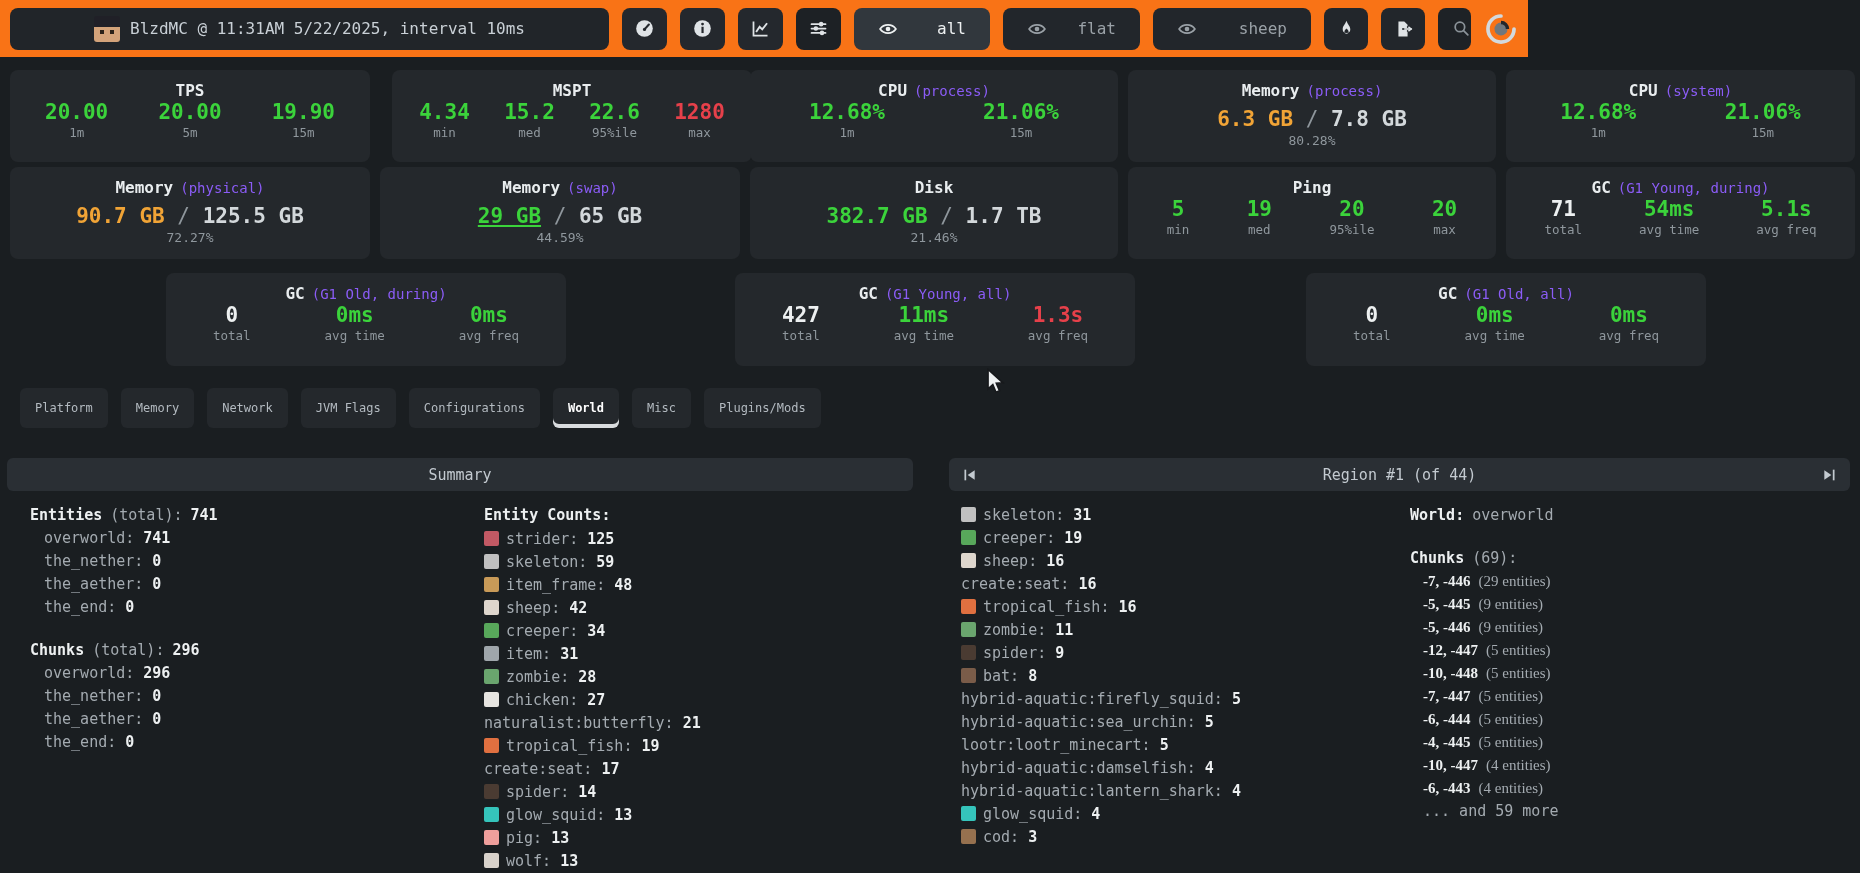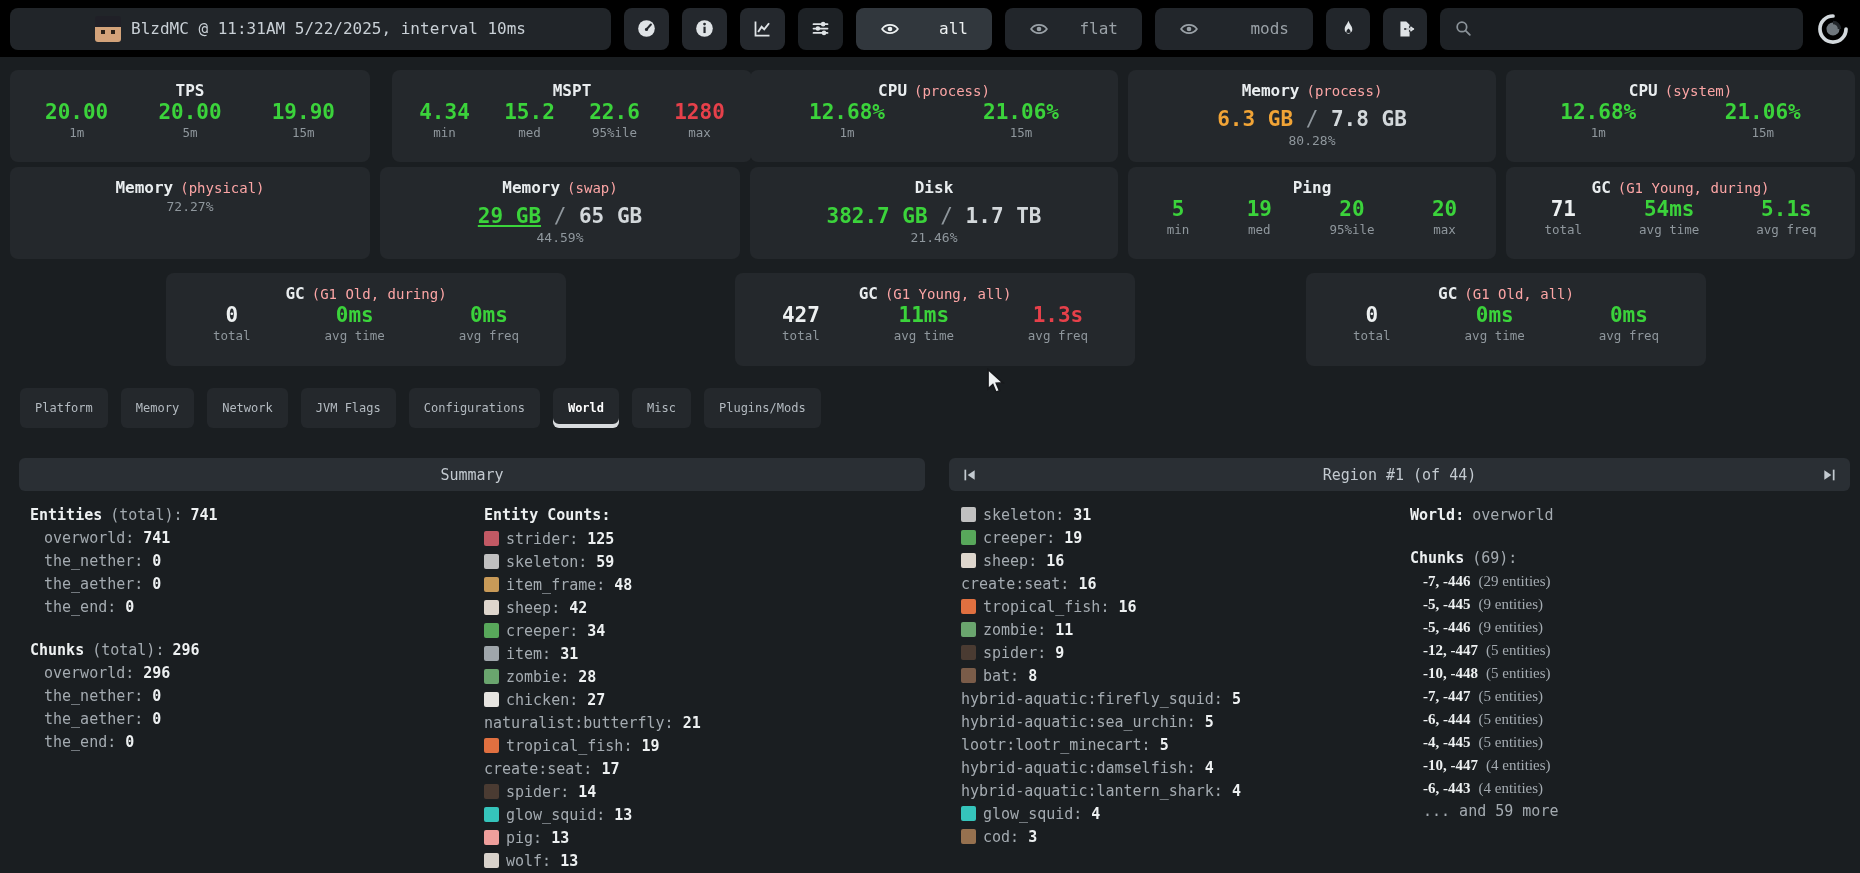--- a/index.html
+++ b/index.html
@@ -3,21 +3,21 @@
 <meta charset="utf-8">
 <style>
   html,body{margin:0;padding:0;}
   body{
     width:1860px;height:873px;position:relative;overflow:hidden;
     background:#1a1e21;
     font-family:"DejaVu Sans Mono","Liberation Mono",monospace;
     color:#e9eced;
   }
   
-  .topbar{position:absolute;left:0;top:0;width:1860px;height:57px;background:#000000;
+  .topbar{position:absolute;left:0;top:0;width:1528px;height:57px;background:#f97316;
     display:flex;align-items:center;padding:0 10px;gap:13px;box-sizing:border-box;}
   .chip{height:42px;border-radius:8px;background:#212529;}
   .title-chip{width:601px;display:flex;align-items:center;justify-content:center;gap:10px;}
   .avatar{width:26px;height:26px;border-radius:3px;image-rendering:pixelated;
     background-image:
       linear-gradient(#2a2118,#2a2118),linear-gradient(#2a2118,#2a2118),
       linear-gradient(180deg,#202027 0 44%,#d3a37a 44% 100%);
     background-size:4px 4px,4px 4px,100% 100%;
     background-position:6px 14px,16px 14px,0 0;background-repeat:no-repeat;}
   .title-text{font-size:16px;color:#c9d0d6;white-space:nowrap;}
@@ -28,21 +28,21 @@
     display:flex;align-items:center;justify-content:space-between;
     font-size:16px;padding:0 24px;box-sizing:border-box;flex:0 0 auto;}
   .viewbtn.active{background:#31373d;color:#eef1f2;}
   .searchbar{flex:1;height:42px;border-radius:8px;background:#1e2226;
     display:flex;align-items:center;padding-left:14px;color:#8b9399;}
   .logo{width:34px;height:34px;flex:0 0 auto;}
   
   .box{position:absolute;background:#24282c;border-radius:8px;text-align:center;box-sizing:border-box;}
   .box-title{padding-top:12px;font-size:16px;line-height:18px;white-space:nowrap;}
   .bt{font-weight:700;color:#e9edef;}
-  .bts{color:#fca5a5;font-size:14px;margin-left:7px;}
+  .bts{color:#8b5cf6;font-size:14px;margin-left:7px;}
   .bts:empty{display:none;}
   .vals{display:flex;justify-content:space-around;padding:0 10px;}
   .mv-v{font-size:21px;font-weight:700;line-height:24px;}
   .mv-l{font-size:12.5px;color:#8f979d;margin-top:1px;}
   .green{color:#3bd33b;} .red{color:#e6404a;} .white{color:#edf0f1;} 
   .frac{margin-top:7px;font-size:21px;font-weight:700;line-height:24px;white-space:nowrap;}
   .fsl{color:#8f979d;font-weight:400;}
   .fsec{color:#d3d8db;}
   .ff{margin-top:2px;font-size:13px;color:#8f979d;}
   
@@ -142,21 +142,21 @@
       </span>
     <span>flat</span>
   </div>
   <div class="viewbtn" style="width:158px">
     <span>
         <svg width="20" height="20" viewBox="0 0 24 24">
           <path d="M2.5 12 C7 5.5,17 5.5,21.5 12 C17 18.5,7 18.5,2.5 12 Z" fill="none" stroke="currentColor" stroke-width="2"></path>
           <circle cx="12" cy="12" r="2.8" fill="currentColor"></circle>
         </svg>
       </span>
-    <span>mods</span>
+    <span>sheep</span>
   </div>
   <div class="iconbtn" style="width:44px;background:#22262b">
     <span>
         <svg width="19" height="19" viewBox="0 0 24 24">
           <path fill-rule="evenodd" fill="currentColor" d="M12 2.2 C10.2 7 7.2 8.6 7.2 13 a4.8 4.8 0 0 0 9.6 0 C16.8 9.3 13.8 7.3 12 2.2 Z M12 18.6 a2.6 2.6 0 0 1 -2.6 -2.6 c0 -1.9 1.3 -2.7 2.6 -4.1 c1.3 1.4 2.6 2.2 2.6 4.1 a2.6 2.6 0 0 1 -2.6 2.6 Z"></path>
         </svg>
       </span>
   </div>
   <div class="iconbtn" style="width:44px;background:#22262b">
     <span>
@@ -251,20 +251,21 @@
       </div>
       <div class="mv">
         <div class="mv-v green">21.06%</div>
         <div class="mv-l">15m</div>
       </div>
   </div>
 </div>
 
 <div class="box" style="left:10px;top:167px;width:360px;height:92px">
   <div class="box-title"><span class="bt">Memory</span><span class="bts">(physical)</span></div>
+  <div class="frac"><span class="fp" style="color: rgb(241, 164, 54);">90.7 GB</span><span class="fsl"> / </span><span class="fsec">125.5 GB</span></div>
   <div class="ff">72.27%</div>
 </div>
 <div class="box" style="left:380px;top:167px;width:360px;height:92px">
   <div class="box-title"><span class="bt">Memory</span><span class="bts">(swap)</span></div>
   <div class="frac"><span class="fp" style="color: rgb(59, 211, 59); text-decoration: underline;">29 GB</span><span class="fsl"> / </span><span class="fsec">65 GB</span></div>
   <div class="ff">44.59%</div>
 </div>
 <div class="box" style="left:750px;top:167px;width:368px;height:92px">
   <div class="box-title"><span class="bt">Disk</span></div>
   <div class="frac"><span class="fp" style="color: rgb(59, 211, 59);">382.7 GB</span><span class="fsl"> / </span><span class="fsec">1.7 TB</span></div>
@@ -365,21 +366,21 @@
   <div class="tab"><span>Platform</span></div>
     <div class="tab"><span>Memory</span></div>
     <div class="tab"><span>Network</span></div>
     <div class="tab"><span>JVM Flags</span></div>
     <div class="tab"><span>Configurations</span></div>
     <div class="tab active"><span>World</span></div>
     <div class="tab"><span>Misc</span></div>
     <div class="tab"><span>Plugins/Mods</span></div>
 </div>
 
-<div class="panel-header" style="left:19px;width:906px">
+<div class="panel-header" style="left:7px;width:906px">
   <span>Summary</span>
 </div>
 <div class="panel-header" style="left:949px;width:901px">
   <div class="navbtn left">
     <span>
         <svg width="16" height="16" viewBox="0 0 24 24">
           <path d="M5 4 v16" stroke="currentColor" stroke-width="2.6"></path>
           <path d="M19 5 v14 L8.5 12 Z" fill="currentColor"></path>
         </svg>
       </span>

